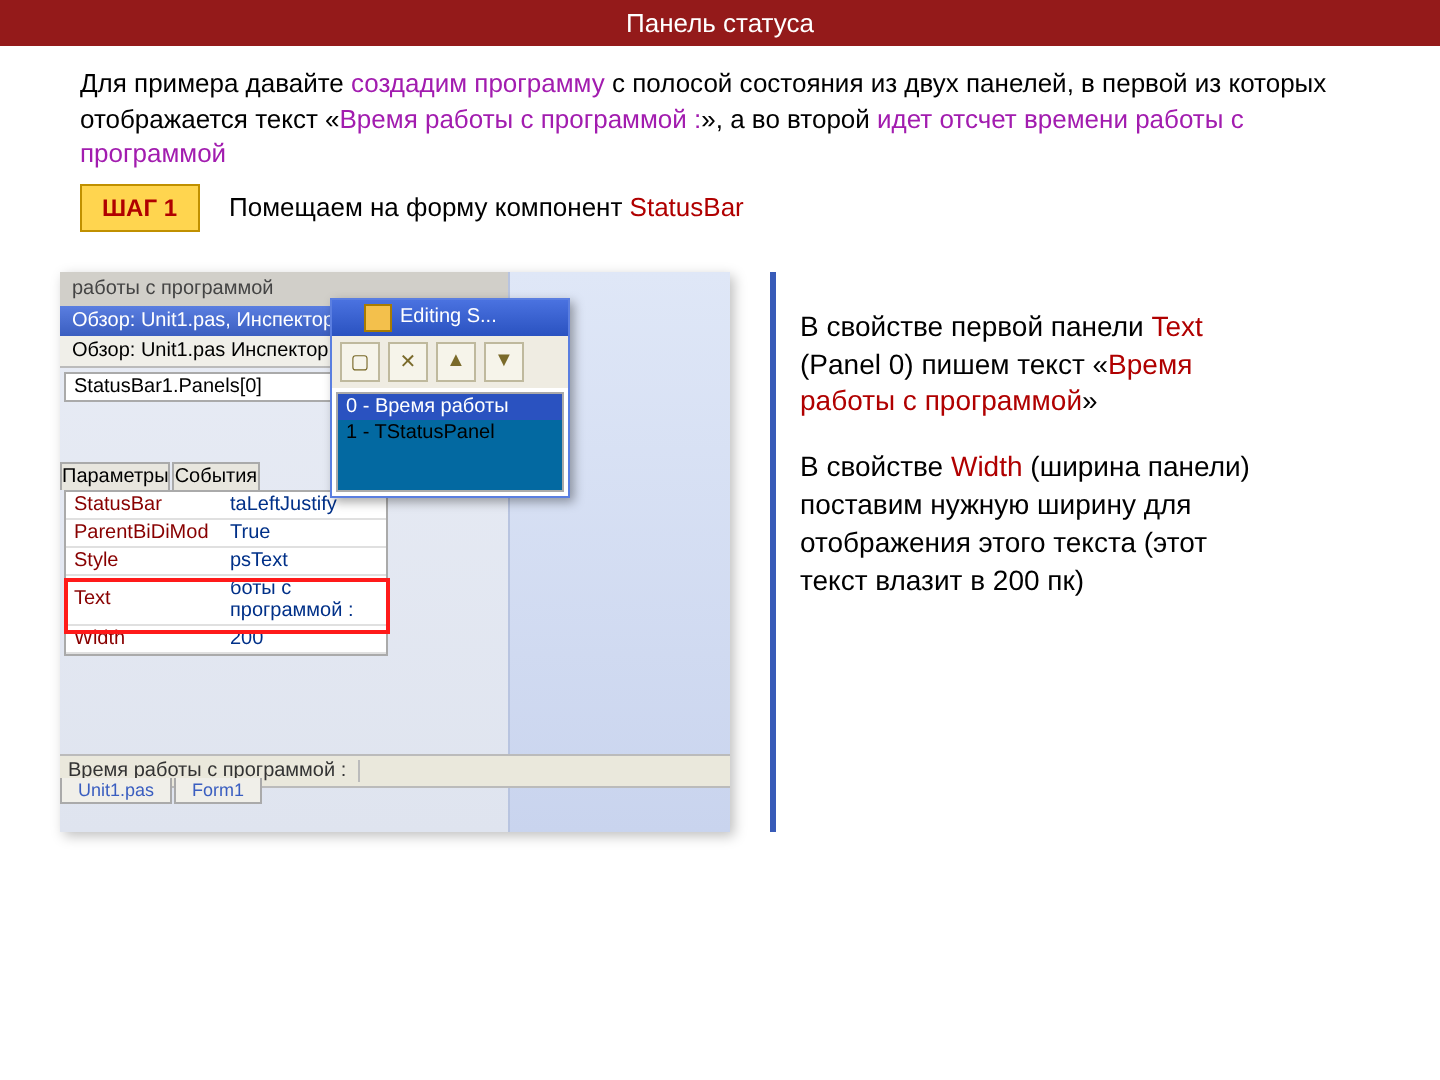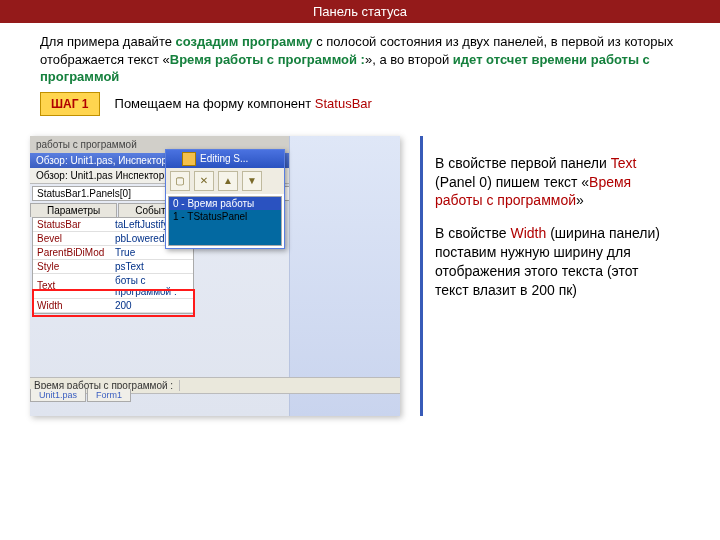--- a/index.html
+++ b/index.html
@@ -16,21 +16,21 @@
     color: #fff;
     text-align: center;
     padding: 4px 0;
     font-size: 13px;
   }
   .intro {
     padding: 10px 30px 0 40px;
     color: #000;
     line-height: 1.35;
   }
-  .intro .red { color: #15803d; font-weight: bold; }
+  .intro .red { color: #a21caf; }
   .step-row {
     display: flex;
     align-items: center;
     gap: 15px;
     padding: 6px 40px;
   }
   .step-badge {
     background: #ffd54f;
     border: 1.5px solid #c09000;
     padding: 4px 10px;
@@ -39,21 +39,21 @@
     font-size: 12px;
   }
   .step-text .red { color: #b00000; }
   .content {
     display: flex;
     gap: 20px;
     padding: 14px 30px 0 30px;
   }
   .shot {
     position: relative;
-    width: 370px;
+    width: 335px;
     height: 280px;
     box-shadow: 2px 2px 6px rgba(0,0,0,0.25);
     background: linear-gradient(#e8ecf5, #dfe4ef);
     font-size: 10px;
     color: #000;
     overflow: hidden;
   }
   .shot .top-gray {
     background: #d1cfc9;
     padding: 3px 6px;
@@ -83,22 +83,23 @@
   }
   .tabs {
     display: flex;
     font-size: 10px;
     margin-top: 1px;
   }
   .tab {
     background: #e8e6de;
     border: 1px solid #aaa;
     border-bottom: none;
-    padding: 1px 16px;
+    padding: 1px 0;
     margin-right: 1px;
+    margin-top: 28px;
   }
   .props {
     background: #fff;
     border: 1px solid #aaa;
     width: 160px;
     margin: 0 2px;
   }
   .props table {
     width: 100%;
     border-collapse: collapse;
@@ -227,24 +228,20 @@
     <div class="tabs">
       <div class="tab">Параметры</div>
       <div class="tab">События</div>
     </div>
     <div class="props">
       <table>
         <tbody>
             <tr>
               <td class="k">StatusBar</td>
               <td class="v">taLeftJustify</td>
-            </tr>
-        <tr>
-              <td class="k">Bevel</td>
-              <td class="v">pbLowered</td>
             </tr>
         <tr>
               <td class="k">ParentBiDiMod</td>
               <td class="v">True</td>
             </tr>
         <tr>
               <td class="k">Style</td>
               <td class="v">psText</td>
             </tr>
         <tr>

